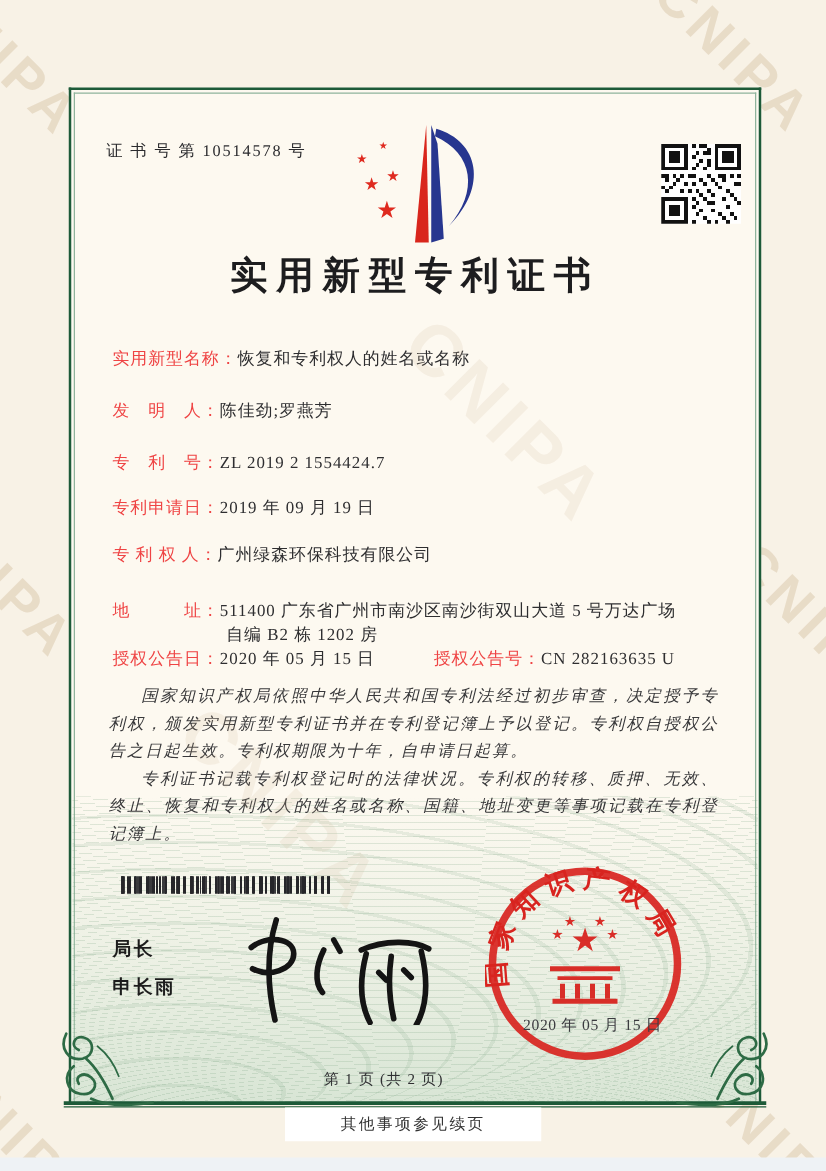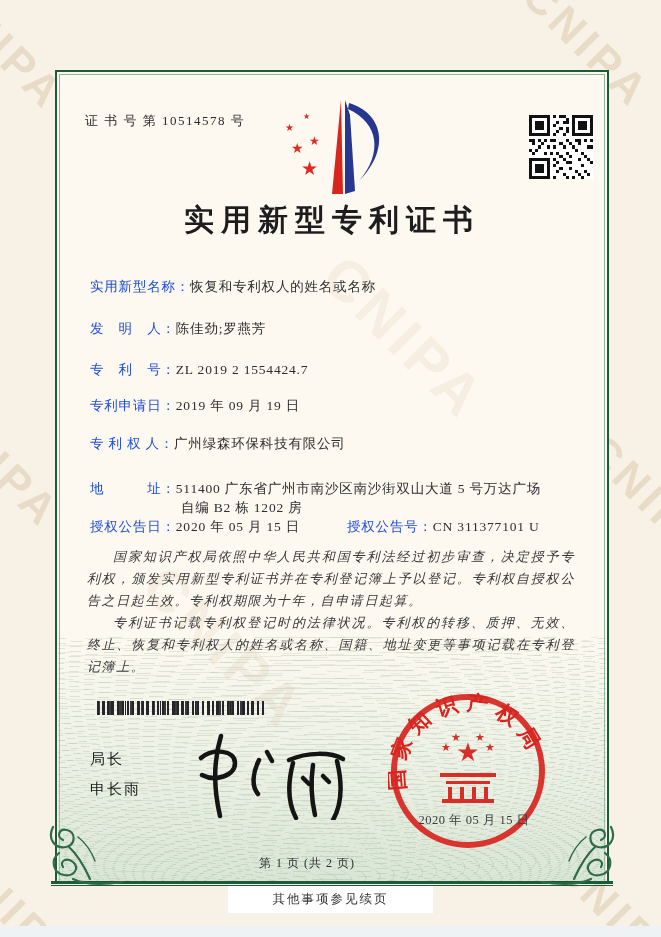--- a/index.html
+++ b/index.html
@@ -19,39 +19,39 @@
   .frame-inner{position:absolute;left:2px;top:2px;right:2px;bottom:0;
          border-top:1px solid #8fb49c;border-left:1px solid #8fb49c;
          border-right:1px solid #8fb49c;}
   
   .certno{position:absolute;left:28px;top:40px;font-size:13px;letter-spacing:1.5px;
           color:#2b2b2e;white-space:pre;}
   .title{position:absolute;left:0;top:128px;width:100%;text-align:center;
          font-size:30px;font-weight:700;letter-spacing:7px;color:#1d1d1f;}
   .row{position:absolute;left:33px;font-size:13.5px;color:#2e2e30;
        letter-spacing:0.8px;white-space:pre;}
-  .row .lab{color:#1d4ed8;}
+  .row .lab{color:#ef4444;}
   .body-par{position:absolute;left:30px;width:488px;font-size:13px;font-style:italic;
        color:#38383a;line-height:22px;letter-spacing:1.6px;text-align:justify;
        text-indent:2em;}
   
   .waves{position:absolute;left:1px;right:1px;top:565px;bottom:0;z-index:0;
      background:
       repeating-radial-gradient(ellipse 900px 80px at 50% 115%, rgba(120,162,128,0.22) 0 1px, transparent 1px 7px),
       repeating-radial-gradient(ellipse 700px 60px at 15% 108%, rgba(120,162,128,0.15) 0 1px, transparent 1px 9px),
       linear-gradient(180deg, rgba(200,222,202,0) 0%, rgba(196,219,199,0.30) 55%, rgba(186,213,191,0.55) 100%);}
   
   .barcode{position:absolute;left:40px;top:629px;width:167px;height:14px;z-index:4;
      background:
       repeating-linear-gradient(90deg,#26262a 0 2px,transparent 2px 5px),
       repeating-linear-gradient(90deg,#26262a 0 1px,transparent 1px 7px),
       repeating-linear-gradient(90deg,rgba(38,38,42,.9) 0 3px,transparent 3px 11px);}
   
   .signer{position:absolute;left:33px;font-size:15px;letter-spacing:2px;color:#1c1c1c;
-          font-family:"Liberation Sans","DejaVu Sans",sans-serif;font-weight:400;z-index:4;text-align:right;}
+          font-family:"Liberation Sans","DejaVu Sans",sans-serif;font-weight:700;z-index:4;text-align:right;}
   .sig-svg{position:absolute;left:130px;top:658px;z-index:4;}
   
   .seal{position:absolute;left:331px;top:619px;z-index:5;}
   .seal-date{position:absolute;left:352px;top:740px;width:130px;text-align:center;
        font-size:12.5px;color:#3b3b40;letter-spacing:0.5px;z-index:6;white-space:pre;}
   .page-ind{position:absolute;left:0;top:783px;width:500px;text-align:center;
        font-size:12px;color:#2f2f32;letter-spacing:1px;z-index:4;}
   
   .bottom-rule{position:absolute;left:-6px;top:809px;width:562px;z-index:4;}
   .bottom-rule .l1{height:2.5px;background:#1d5a38;}
@@ -131,21 +131,21 @@
   <div class="title">实用新型专利证书</div>
 
   <div class="row" style="top:206px;"><span class="lab">实用新型名称：</span><span>恢复和专利权人的姓名或名称</span></div>
   <div class="row" style="top:248px;"><span class="lab">发　明　人：</span><span>陈佳劲;罗燕芳</span></div>
   <div class="row" style="top:289px;text-align:right;"><span class="lab">专　利　号：</span><span>ZL 2019 2 1554424.7</span></div>
   <div class="row" style="top:325px;"><span class="lab">专利申请日：</span><span>2019 年 09 月 19 日</span></div>
   <div class="row" style="top:363px;"><span class="lab">专 利 权 人：</span><span>广州绿森环保科技有限公司</span></div>
   <div class="row" style="top:408px;"><span class="lab">地　　　址：</span><span>511400 广东省广州市南沙区南沙街双山大道 5 号万达广场</span></div>
   <div class="row" style="top:427px;left:124px;"><span>自编 B2 栋 1202 房</span></div>
   <div class="row" style="top:446px;text-align:center;"><span class="lab">授权公告日：</span><span>2020 年 05 月 15 日</span></div>
-  <div class="row" style="top:446px;left:290px;"><span class="lab">授权公告号：</span><span>CN 311377101 U</span></div>
+  <div class="row" style="top:446px;left:290px;"><span class="lab">授权公告号：</span><span>CN 282163635 U</span></div>
 
   <div class="body-par" style="top:474px;">国家知识产权局依照中华人民共和国专利法经过初步审查，决定授予专利权，颁发实用新型专利证书并在专利登记簿上予以登记。专利权自授权公告之日起生效。专利权期限为十年，自申请日起算。</div>
   <div class="body-par" style="top:540px;">专利证书记载专利权登记时的法律状况。专利权的转移、质押、无效、终止、恢复和专利权人的姓名或名称、国籍、地址变更等事项记载在专利登记簿上。</div>
 
   <div class="barcode"></div>
 
   <div class="signer" style="top:678px;">局长</div>
   <div class="signer" style="top:708px;">申长雨</div>
 
   <svg class="sig-svg" width="175" height="90" viewBox="0 0 175 90">

